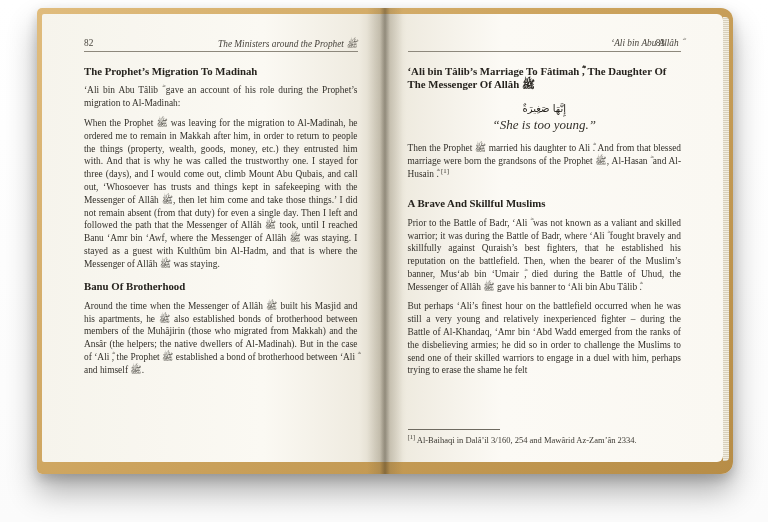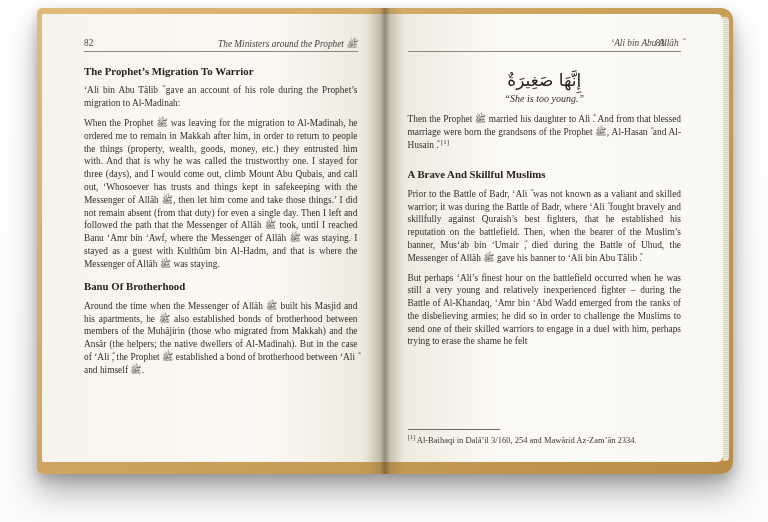--- a/index.html
+++ b/index.html
@@ -67,25 +67,25 @@
   }
   .h.first { margin-top: 0; }
 
   .p {
     font-size: 9.4px; line-height: 1.36; text-align: justify;
     margin: 0 0 7px;
   }
   .p sup { font-size: 6.8px; line-height: 0; }
 
   .arabic {
-    text-align: center; direction: rtl; font-size: 17px; color: #26231e;
+    text-align: center; direction: rtl; font-size: 10px; color: #26231e;
     font-family: "DejaVu Sans", sans-serif; margin: 5px 0 3px;
   }
   .trans {
-    text-align: center; font-style: italic; font-size: 10px; margin: 0 0 9px;
+    text-align: center; font-style: italic; font-size: 13px; margin: 0 0 9px;
   }
 
   .footnote { margin-top: auto; font-size: 8.5px; color: #3c3932; line-height: 1.3; }
   .footnote-rule { width: 92px; border-top: 0.9px solid #6e6a60; margin-bottom: 3px; }
   .footnote sup { font-size: 6.5px; }
 </style>
 </head>
 <body>
 
 <div class="scene">
@@ -93,34 +93,35 @@
     <div class="fore-edge"></div>
 
     <div class="pages">
 
       <div class="page left">
         <div class="page-head">
           <span class="num">82</span>
           <span class="run">The Ministers around the Prophet ﷺ</span>
         </div>
 
-        <div class="h first">The Prophet’s Migration To Warrior</div>
+        <div class="h first">The Prophet’s Migration To Madinah</div>
         <p class="p">‘Ali bin Abu Tâlib ؓ gave an account of his role during the Prophet’s migration to Al-Madinah:</p>
         <p class="p">When the Prophet ﷺ was leaving for the migration to Al-Madinah, he ordered me to remain in Makkah after him, in order to return to people the things (property, wealth, goods, money, etc.) they entrusted him with. And that is why he was called the trustworthy one. I stayed for three (days), and I would come out, climb Mount Abu Qubais, and call out, ‘Whosoever has trusts and things kept in safekeeping with the Messenger of Allâh ﷺ, then let him come and take those things.’ I did not remain absent (from that duty) for even a single day. Then I left and followed the path that the Messenger of Allâh ﷺ took, until I reached Banu ‘Amr bin ‘Awf, where the Messenger of Allâh ﷺ was staying. I stayed as a guest with Kulthûm bin Al-Hadm, and that is where the Messenger of Allâh ﷺ was staying.</p>
 
         <div class="h">Banu Of Brotherhood</div>
         <p class="p">Around the time when the Messenger of Allâh ﷺ built his Masjid and his apartments, he ﷺ also established bonds of brotherhood between members of the Muhâjirin (those who migrated from Makkah) and the Ansâr (the helpers; the native dwellers of Al-Madinah). But in the case of ‘Ali ؓ, the Prophet ﷺ established a bond of brotherhood between ‘Ali ؓ and himself ﷺ.</p>
       </div>
 
       <div class="page right">
         <div class="page-head">
           <span class="num">83</span>
           <span class="run">‘Ali bin Abu Allâh ؓ</span>
         </div>
 
+        <div class="h first">‘Ali bin Tâlib’s Marriage To Fâtimah ؓ, The Daughter Of The Messenger Of Allâh ﷺ</div>
 
         <div class="arabic">إِنَّهَا صَغِيرَةٌ</div>
         <div class="trans">“She is too young.”</div>
 
         <p class="p"><span>Then the Prophet ﷺ married his daughter to Ali ؓ. And from that blessed marriage were born the grandsons of the Prophet ﷺ, Al-Hasan ؓ and Al-Husain ؓ.</span> <sup>[1]</sup></p>
 
         <div class="h">A Brave And Skillful Muslims</div>
         <p class="p">Prior to the Battle of Badr, ‘Ali ؓ was not known as a valiant and skilled warrior; it was during the Battle of Badr, where ‘Ali ؓ fought bravely and skillfully against Quraish’s best fighters, that he established his reputation on the battlefield. Then, when the bearer of the Muslim’s banner, Mus‘ab bin ‘Umair ؓ, died during the Battle of Uhud, the Messenger of Allâh ﷺ gave his banner to ‘Ali bin Abu Tâlib ؓ.</p>
         <p class="p">But perhaps ‘Ali’s finest hour on the battlefield occurred when he was still a very young and relatively inexperienced fighter – during the Battle of Al-Khandaq, ‘Amr bin ‘Abd Wadd emerged from the ranks of the disbelieving armies; he did so in order to challenge the Muslims to send one of their skilled warriors to engage in a duel with him, perhaps trying to erase the shame he felt</p>
 

